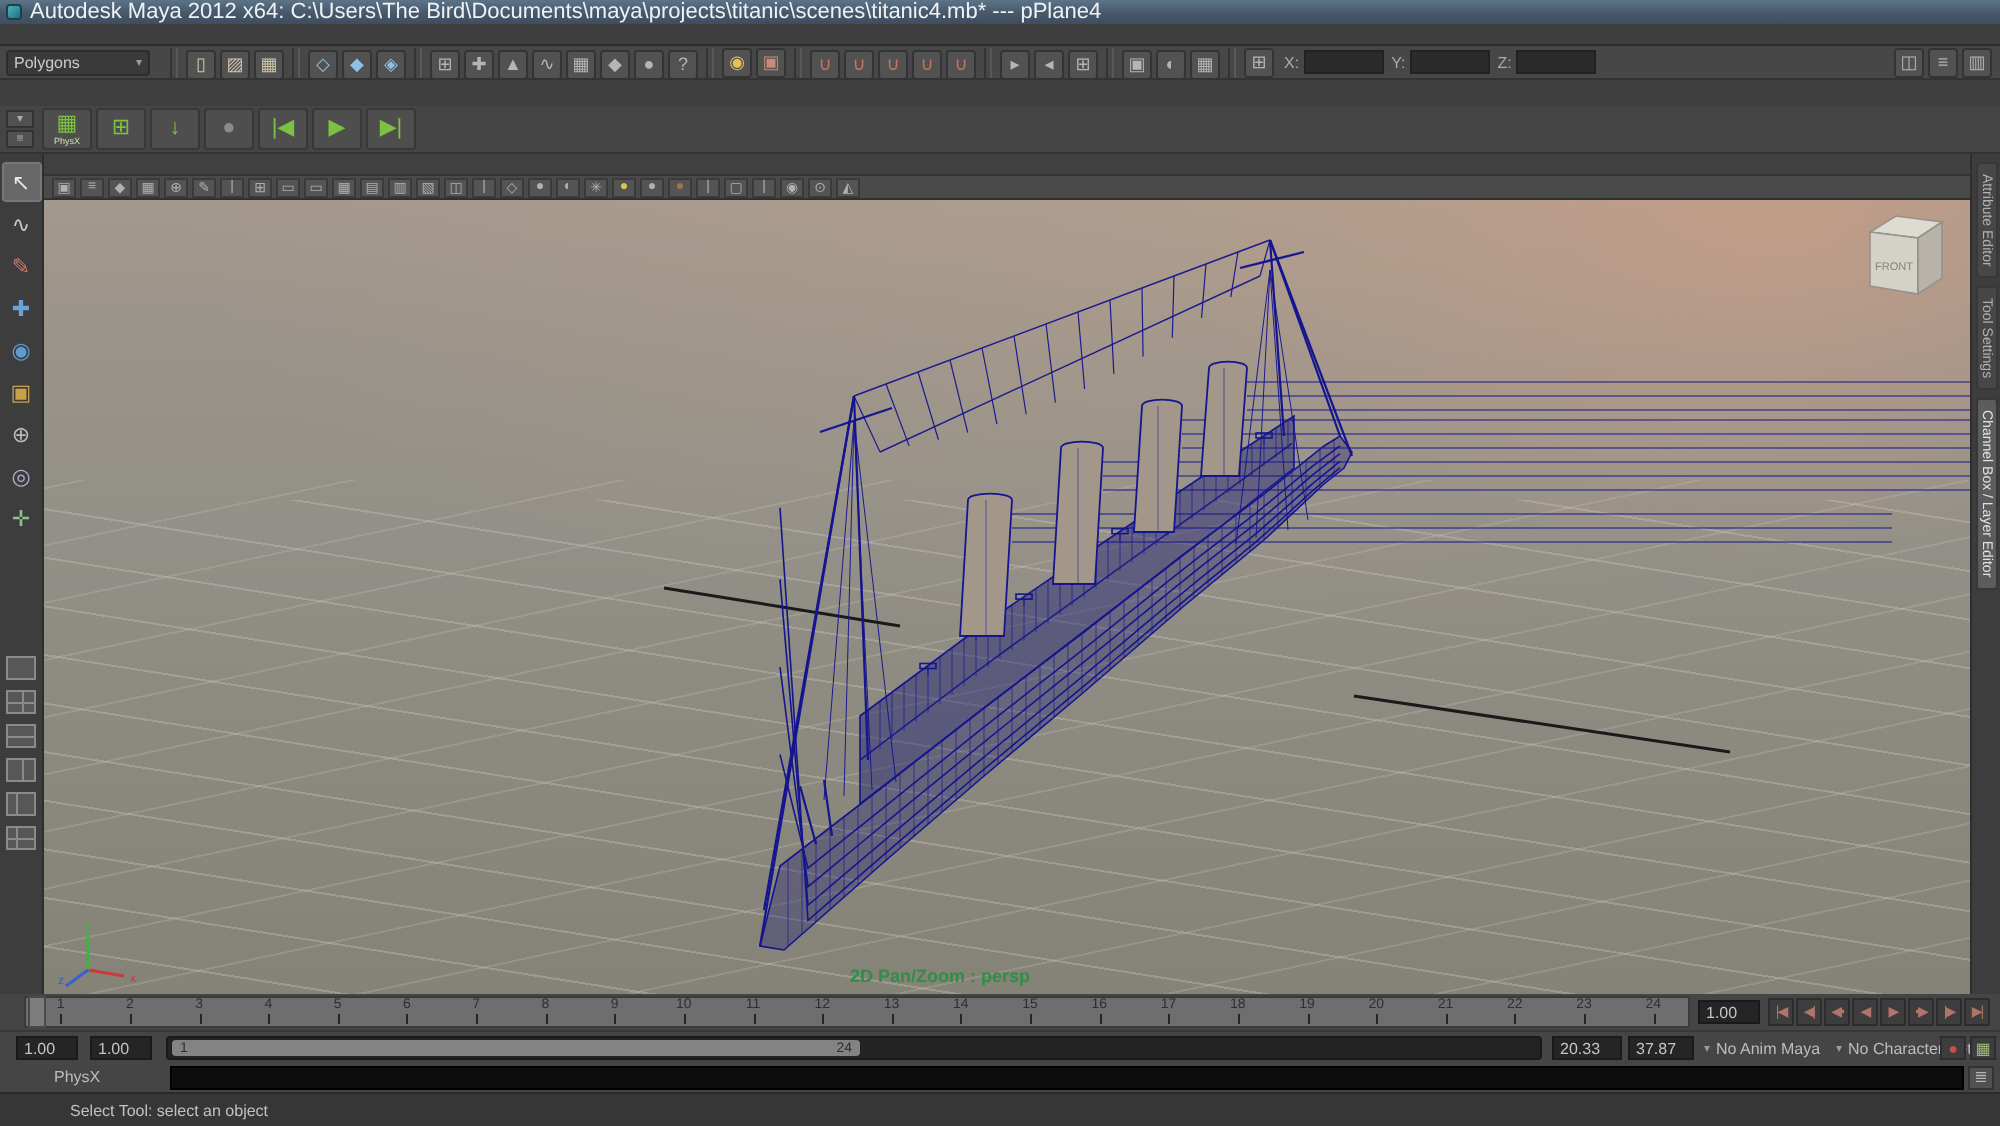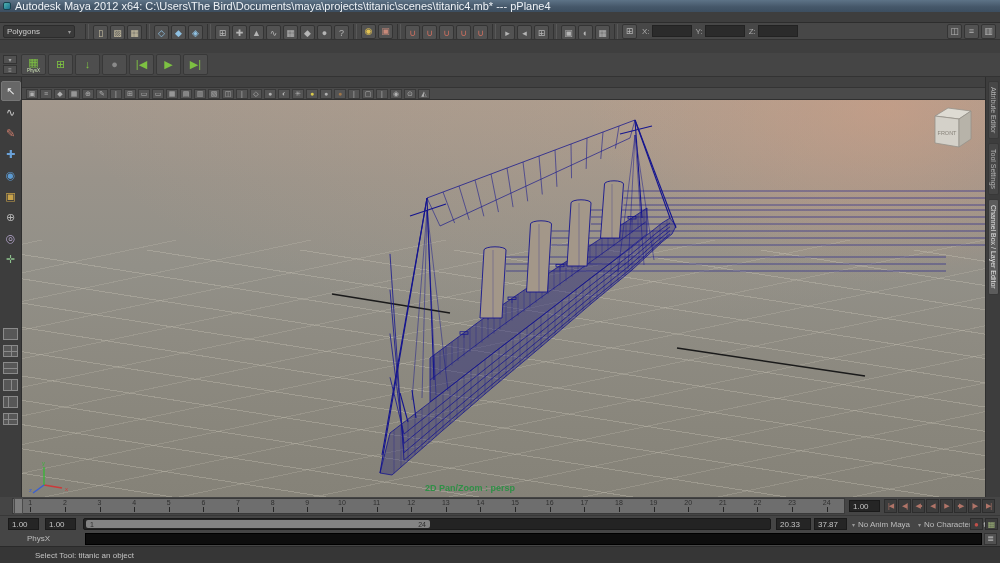--- a/index.html
+++ b/index.html
@@ -634,14 +634,14 @@
   <div class="rs-icon" style="left: 985px; color: rgb(159, 181, 122);" id="rs-ic2">▦</div>
 </div>
 
 <div class="abs" id="cmdline">
   <span id="cmdlabel">PhysX</span>
   <input id="cmdinput" value="" style="">
   <span id="cmdicon">≣</span>
 </div>
 
 <div class="abs" id="helpline">
-  <span>Select Tool: titanic an object</span>
+  <span>Select Tool: select an object</span>
 </div>
 
 </body></html>

